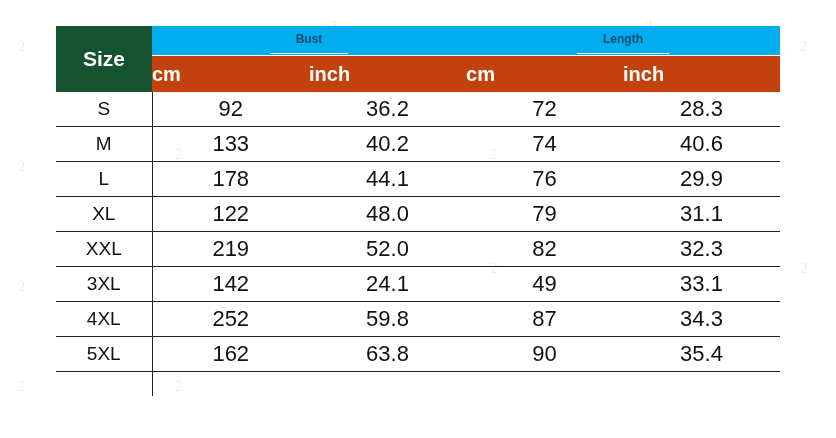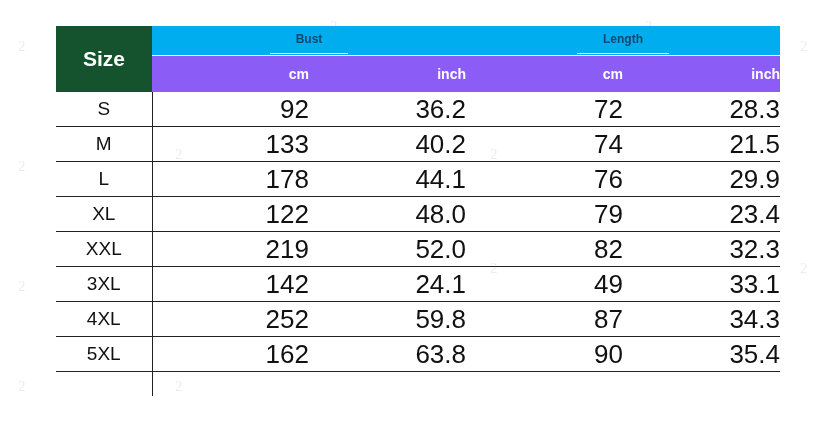--- a/index.html
+++ b/index.html
@@ -80,44 +80,43 @@
     border: none;
     border-bottom: 1px solid #ffffff;
   }
   .hdr-group-inner {
     display: inline-block;
     border-bottom: 1px solid #ffffff;
     padding: 0 26px 2px 26px;
     line-height: 24px;
   }
   .sub-cell {
-    background: #8b5cf6;
+    background: #c2410c;
     color: #ffffff;
-    font-size: 14px;
-    text-align: right;
+    font-size: 20px;
+    text-align: left;
     vertical-align: middle;
     height: 33px;
     border: none;
   }
   .body-row td {
     height: 34px;
     text-align: center;
     vertical-align: middle;
     color: #111111;
     border-bottom: 1px solid #222222;
     font-size: 21px;
     background: transparent;
   }
   .body-row td.size-col {
     font-size: 19px;
     border-right: none;
   }
   .body-row td.num {
-    font-size: 26px;
-    text-align: right;
+    font-size: 22px;
   }
   .body-row:first-child td {
     border-top: none;
   }
   .sizecol-border {
     border-right: 1px solid #222222 !important;
   }
   .vsep {
     position: absolute;
     left: 152px;
@@ -204,35 +203,35 @@
           <td class="num">92</td>
           <td class="num">36.2</td>
           <td class="num">72</td>
           <td class="num">28.3</td>
         </tr>
         <tr class="body-row">
           <td class="size-col sizecol-border">M</td>
           <td class="num">133</td>
           <td class="num">40.2</td>
           <td class="num">74</td>
-          <td class="num">21.5</td>
+          <td class="num">40.6</td>
         </tr>
         <tr class="body-row">
           <td class="size-col sizecol-border">L</td>
           <td class="num">178</td>
           <td class="num">44.1</td>
           <td class="num">76</td>
           <td class="num">29.9</td>
         </tr>
         <tr class="body-row">
           <td class="size-col sizecol-border">XL</td>
           <td class="num">122</td>
           <td class="num">48.0</td>
           <td class="num">79</td>
-          <td class="num">23.4</td>
+          <td class="num">31.1</td>
         </tr>
         <tr class="body-row">
           <td class="size-col sizecol-border">XXL</td>
           <td class="num">219</td>
           <td class="num">52.0</td>
           <td class="num">82</td>
           <td class="num">32.3</td>
         </tr>
         <tr class="body-row">
           <td class="size-col sizecol-border">3XL</td>

